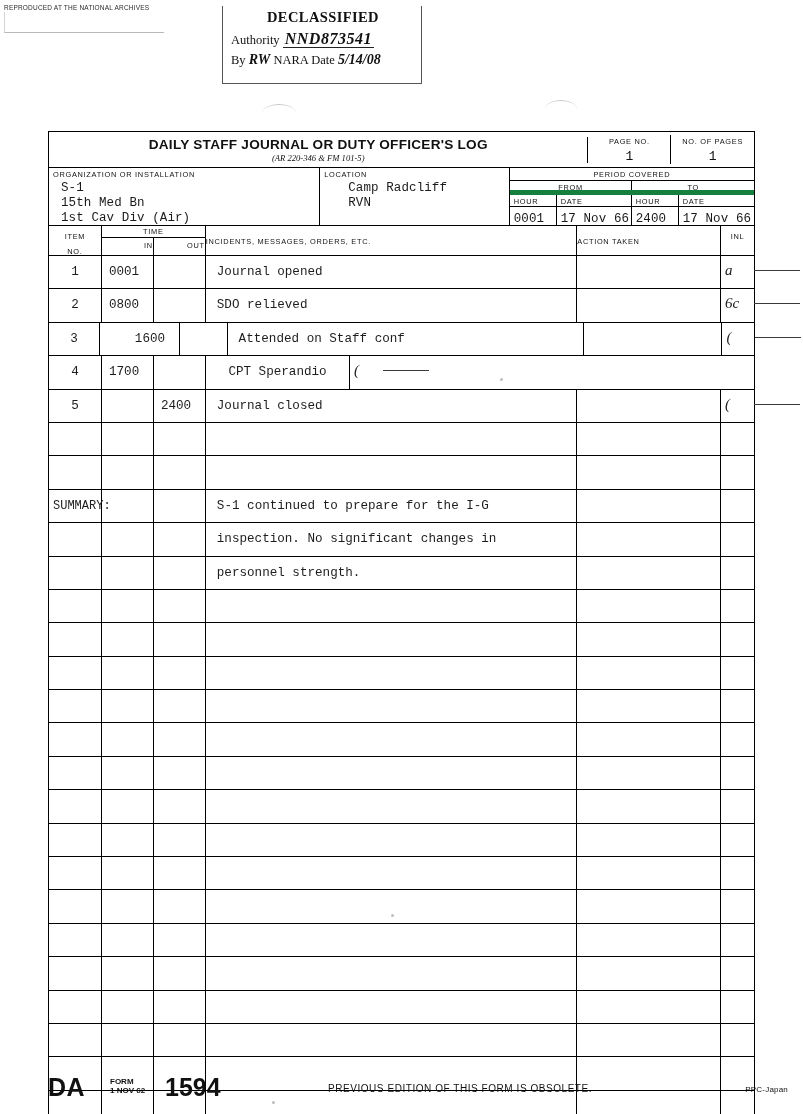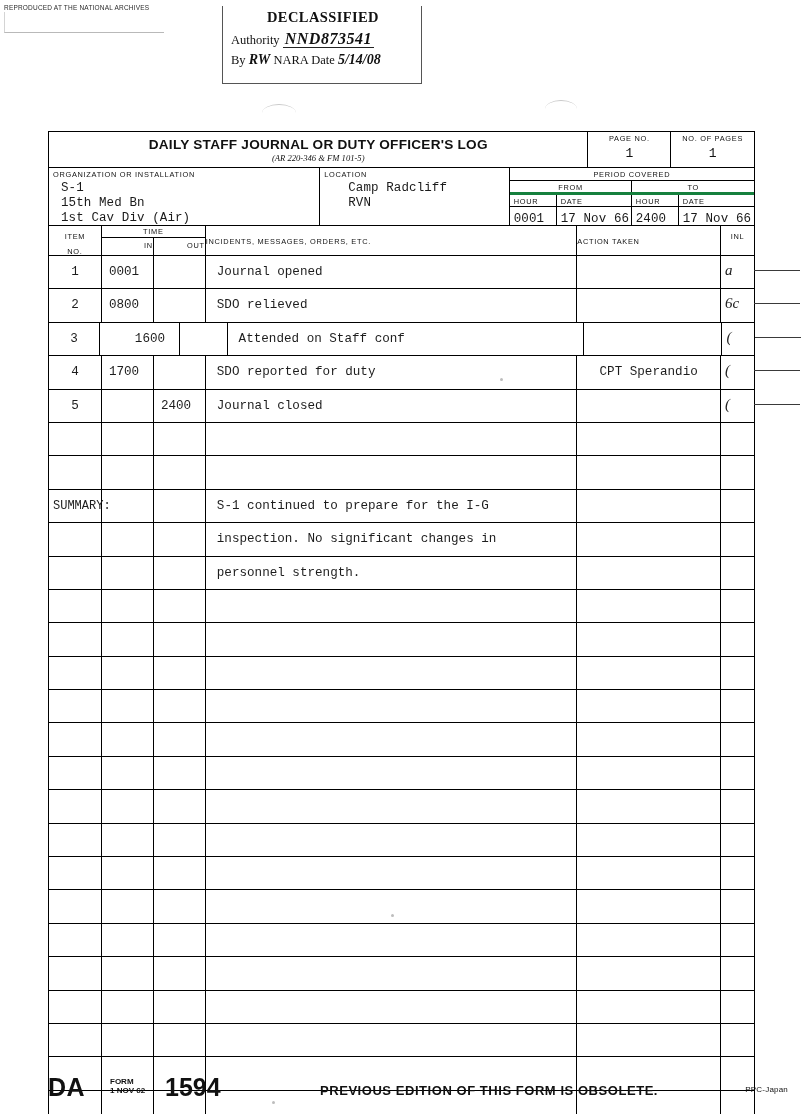--- a/index.html
+++ b/index.html
@@ -113,21 +113,21 @@
   }
 
   .typed {
     font-family: "Liberation Mono", monospace;
     font-size: 12.5px;
     letter-spacing: 0.1px;
     color: #1a1a1a;
   }
 
   
-  #title-band { height: 36px; }
+  #title-band { height: 36px; align-items: center; }
   #title-wrap {
     width: 541px;
     border-right: 1px solid #000;
     display: flex;
     flex-direction: column;
     justify-content: center;
     align-items: center;
   }
   #form-title {
     font-weight: bold;
@@ -159,21 +159,21 @@
   #org-cell .typed, #loc-cell .typed { padding-left: 12px; line-height: 15px; }
   #org-lines { margin-top: 2px; }
   #loc-lines { margin-top: 2px; }
 
   #period-head {
     height: 13px;
     border-bottom: 1px solid #000;
     text-align: center;
   }
   #period-head .lbl { padding: 2px 0 0 0; }
-  #fromto { display: flex; height: 14px; border-bottom: 3px solid #15803d; }
+  #fromto { display: flex; height: 14px; border-bottom: 5px solid #15803d; }
   #fromto > div { flex: 1; text-align: center; }
   #fromto > div:first-child { border-right: 1px solid #000; }
   #fromto .lbl { padding: 2px 0 0 0; }
   #hdrow { display: flex; height: 12px; border-bottom: 1px solid #000; }
   #hdrow > div { border-right: 1px solid #000; }
   #hdrow > div:last-child { border-right: none; }
   .w-hour { width: 47px; }
   .w-date { width: 75px; }
   #valrow { display: flex; height: 18px; }
   #valrow > div { border-right: 1px solid #000; padding-top: 1px; }
@@ -256,25 +256,25 @@
   #form-1594 {
     position: absolute;
     left: 117px;
     top: 0px;
     font-weight: bold;
     font-size: 25px;
     font-family: "Liberation Sans", sans-serif;
   }
   #prev-edition {
     position: absolute;
-    left: 272px;
+    left: 280px;
     top: 10px;
-    font-size: 13px;
+    font-size: 10px;
     letter-spacing: 0.55px;
-    font-weight: bold;
+    font-weight: normal;
   }
   #ppc {
     position: absolute;
     right: 0;
     top: 12px;
     font-size: 8px;
     letter-spacing: 0.2px;
   }
   .speck { position: absolute; background: #bdbdbd; border-radius: 50%; }
 </style>
@@ -474,23 +474,20 @@
           <div class="dv item">4</div>
         </div>
         <div class="cell c-time" style="display: flex; padding: 0px; justify-content: flex-end;">
           <div style="width: 52px; border-right: 1px solid rgb(0, 0, 0);">
             <div class="dv tin">1700</div>
           </div>
           <div style="flex: 1 1 0%;">
             <div class="dv tout"></div>
           </div>
         </div>
-        <div class="cell c-inc">
-          <div class="dv inc">SDO reported for duty</div>
-        </div>
         <div class="cell c-act">
           <div class="dv act">CPT Sperandio</div>
         </div>
         <div class="cell c-inl">
           <div class="initial">(</div>
           <div class="tail"></div>
         </div>
       </div>
       <div class="row brow drow">
         <div class="cell c-item">

